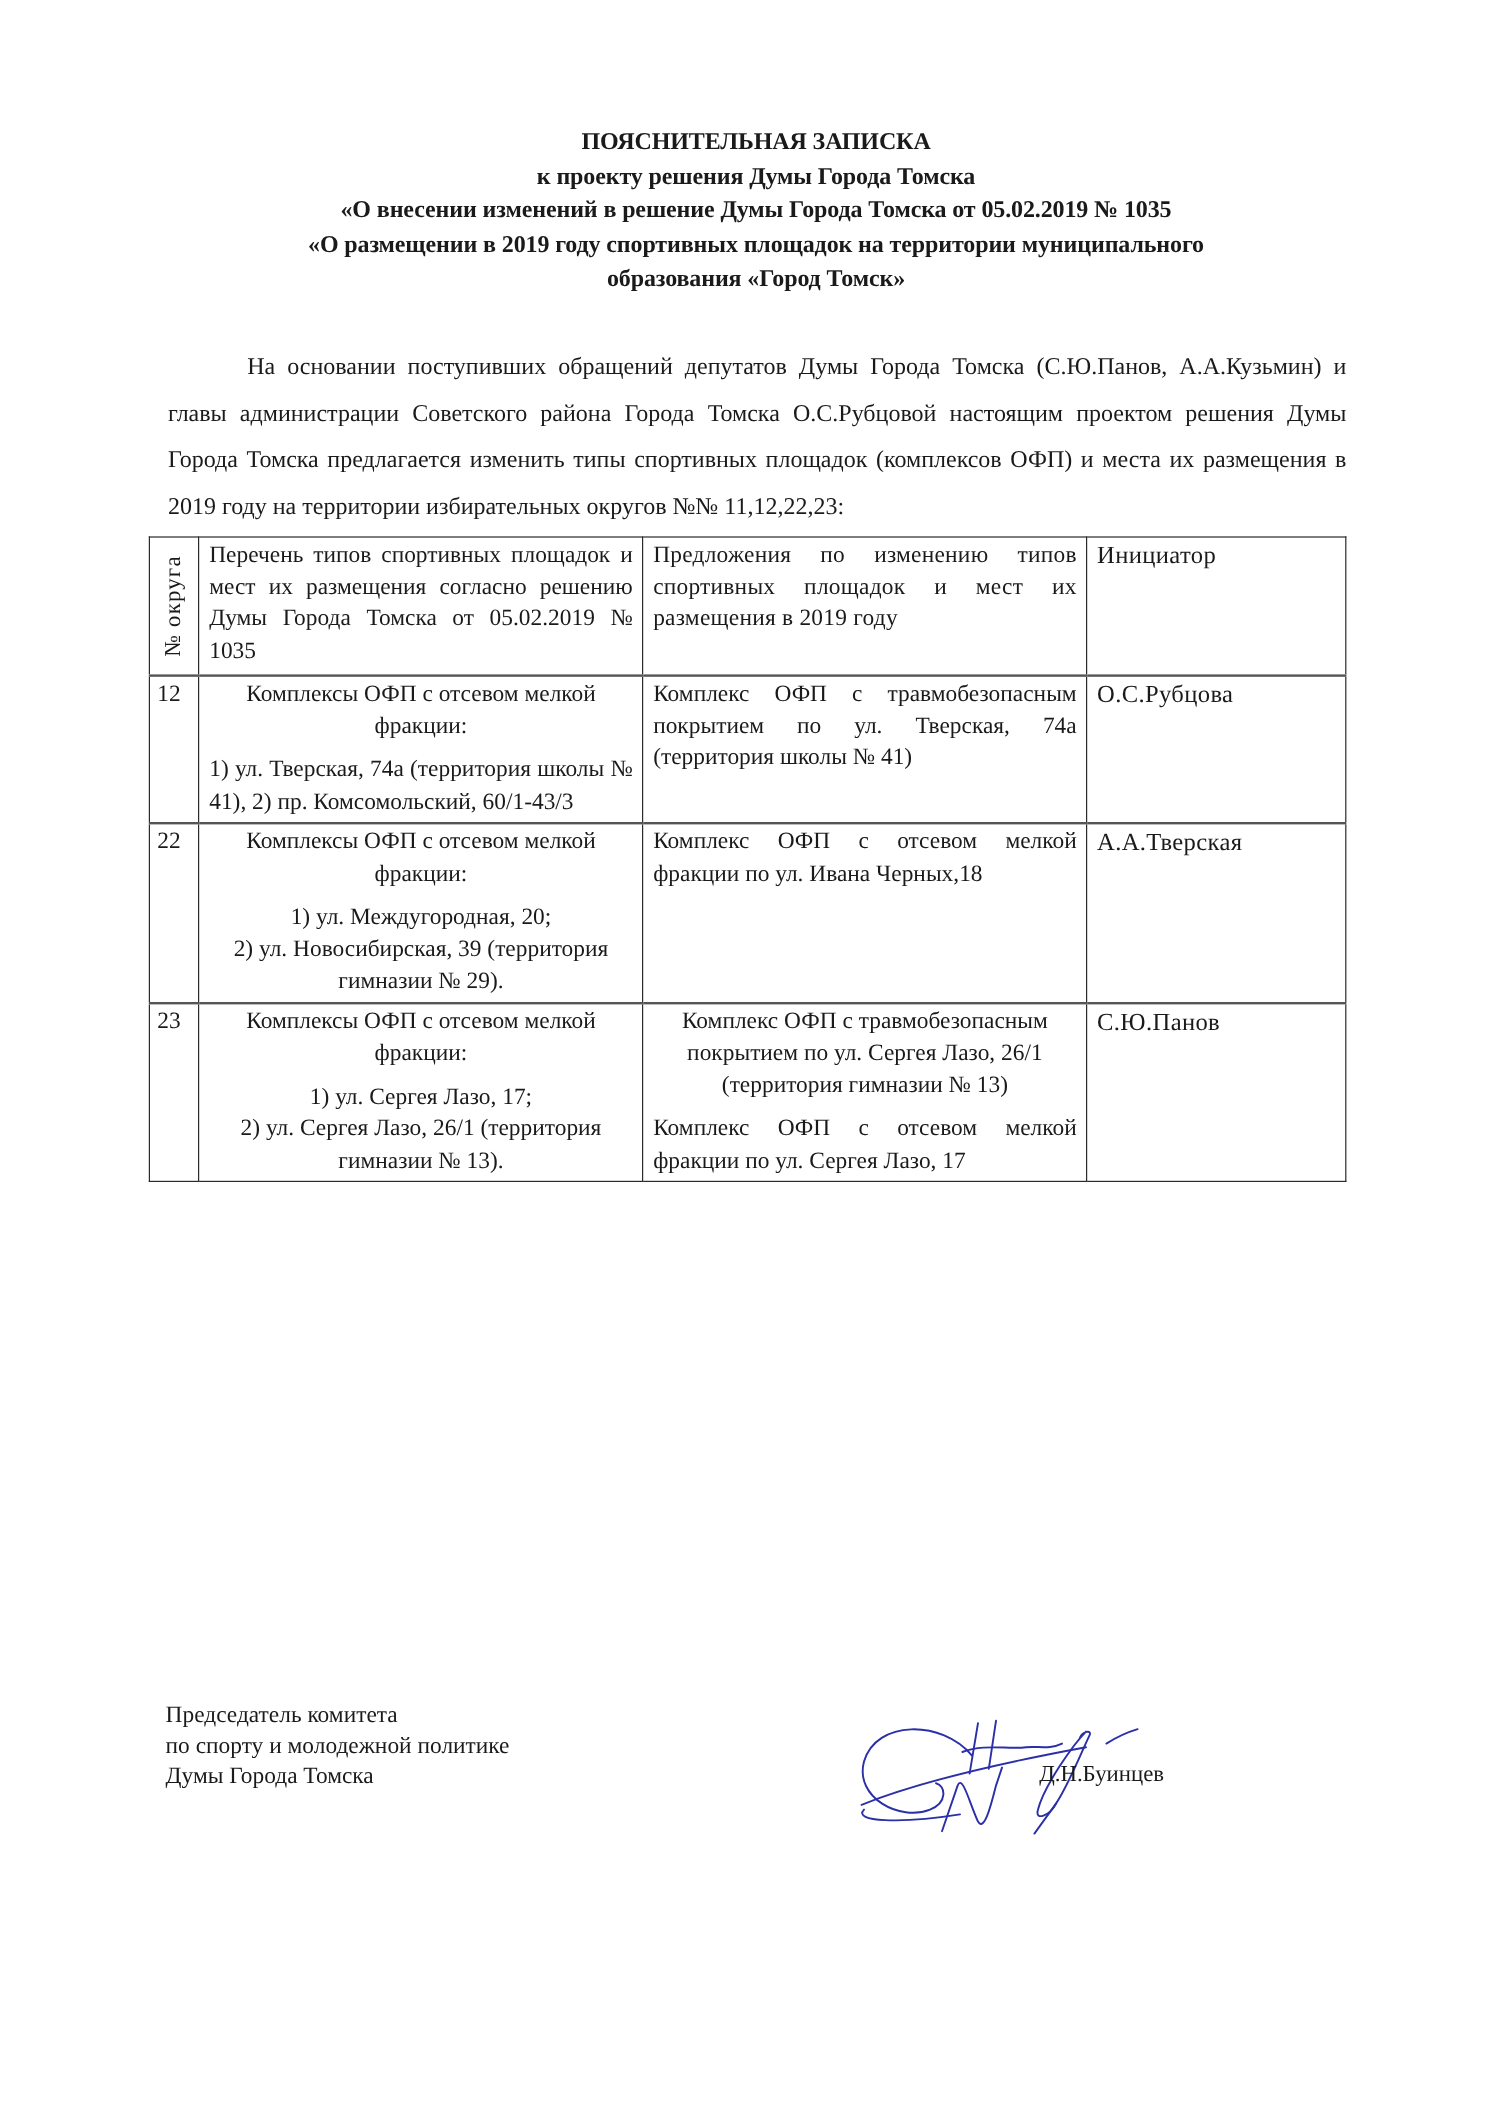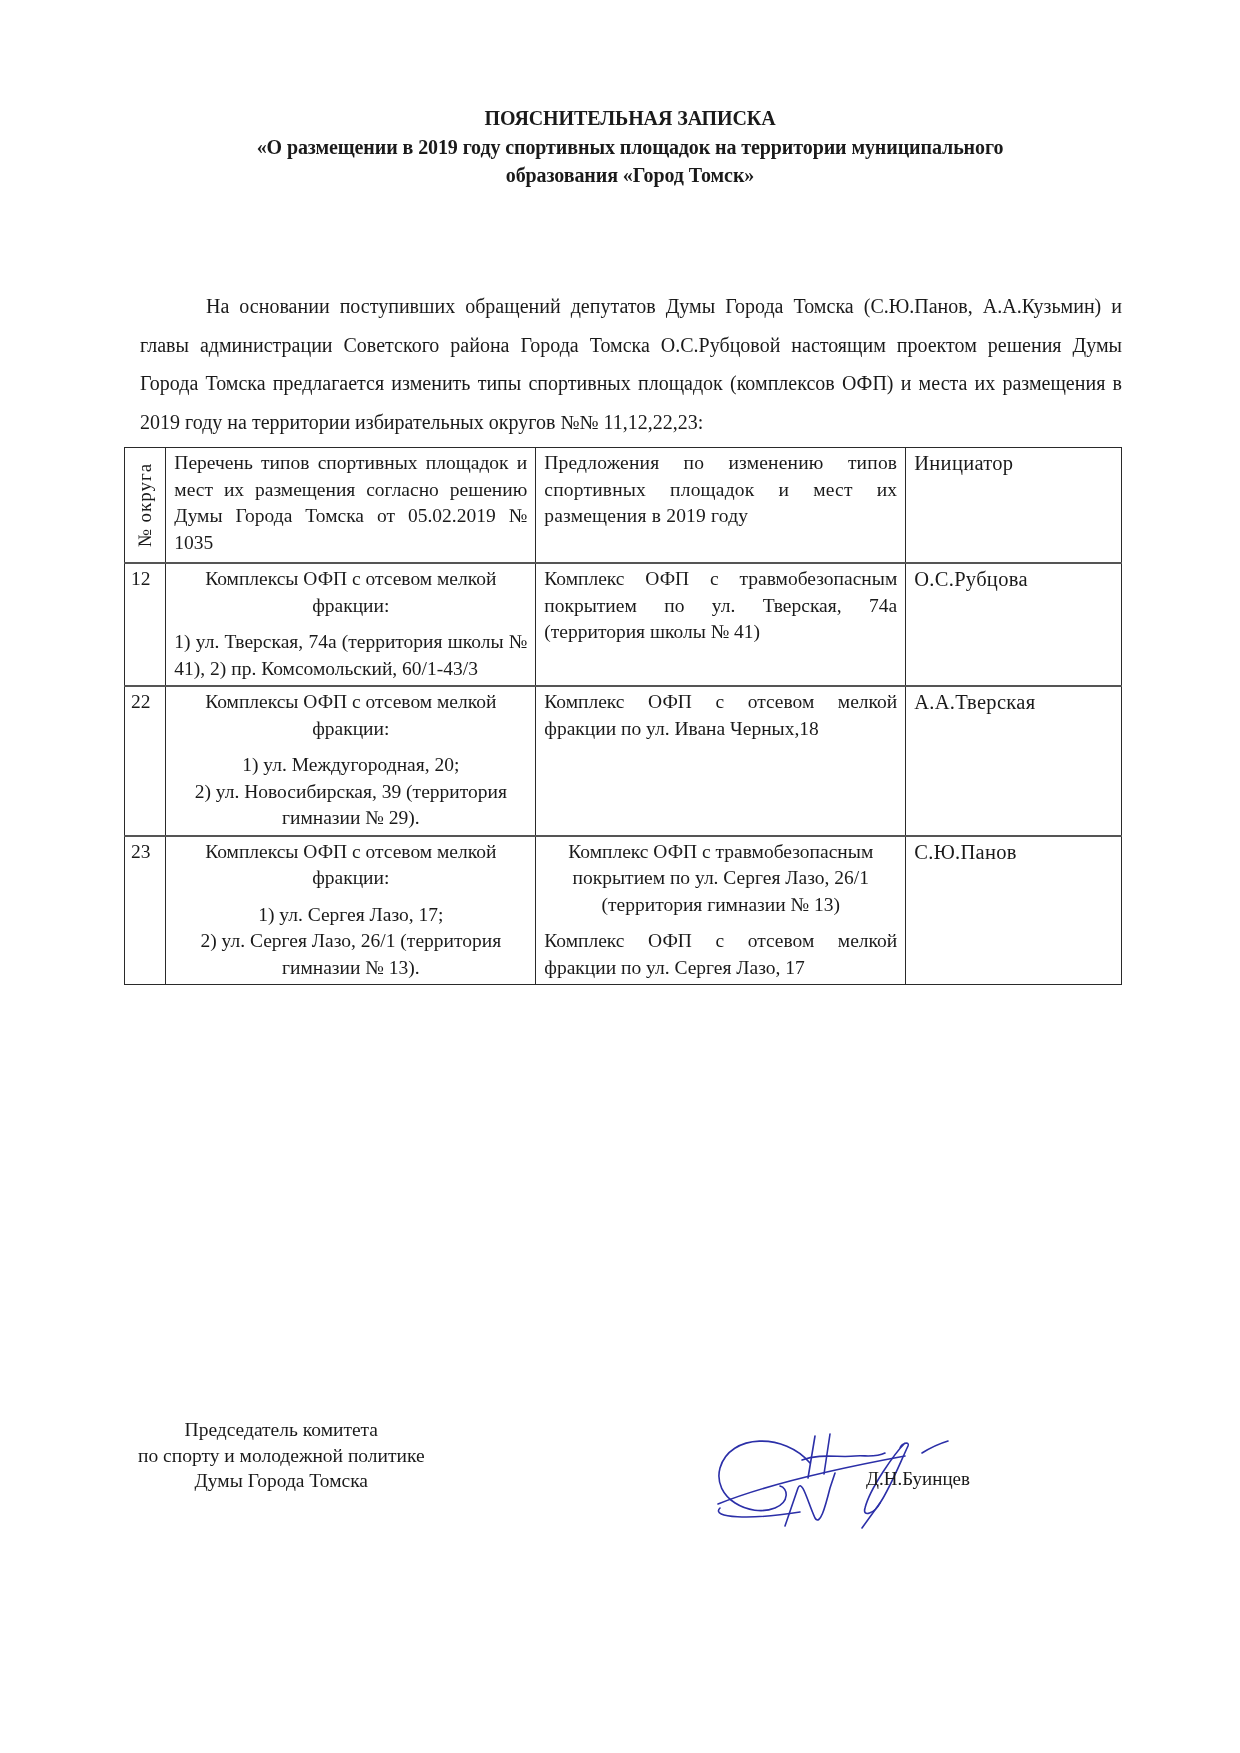--- a/index.html
+++ b/index.html
@@ -49,36 +49,38 @@
 
   .conclusion {
     position: absolute; left: 140px; top: 1083px; width: 982px;
     font-size: 20px; line-height: 38.6px; text-align: justify; text-indent: 66px;
   }
 
   .signoff {
     position: absolute; left: 138px; top: 1417px;
     font-size: 19.5px; line-height: 25.5px;
   }
-  .signoff div { white-space: nowrap; text-align: center; }
+  .signoff div { white-space: nowrap; }
 
   .signature { position: absolute; left: 690px; top: 1408px; width: 270px; height: 130px; }
 
   .signer {
     position: absolute; left: 866px; top: 1468px;
     font-size: 19px; white-space: nowrap;
   }
 </style>
 </head>
 <body>
 
 <div class="page">
 
   <div class="title-block">
     <div>ПОЯСНИТЕЛЬНАЯ ЗАПИСКА</div>
+    <div>к проекту решения Думы Города Томска</div>
+    <div>«О внесении изменений в решение Думы Города Томска от 05.02.2019 № 1035</div>
     <div>«О размещении в 2019 году спортивных площадок на территории муниципального</div>
     <div>образования «Город Томск»</div>
   </div>
 
   <div class="intro">На основании поступивших обращений депутатов Думы Города Томска (С.Ю.Панов, А.А.Кузьмин) и главы администрации Советского района Города Томска О.С.Рубцовой настоящим проектом решения Думы Города Томска предлагается изменить типы спортивных площадок (комплексов ОФП) и места их размещения в 2019 году на территории избирательных округов №№ 11,12,22,23:</div>
 
   <table class="main">
     <tbody>
         <tr>
       <td class="col-num hdr-num-cell">

